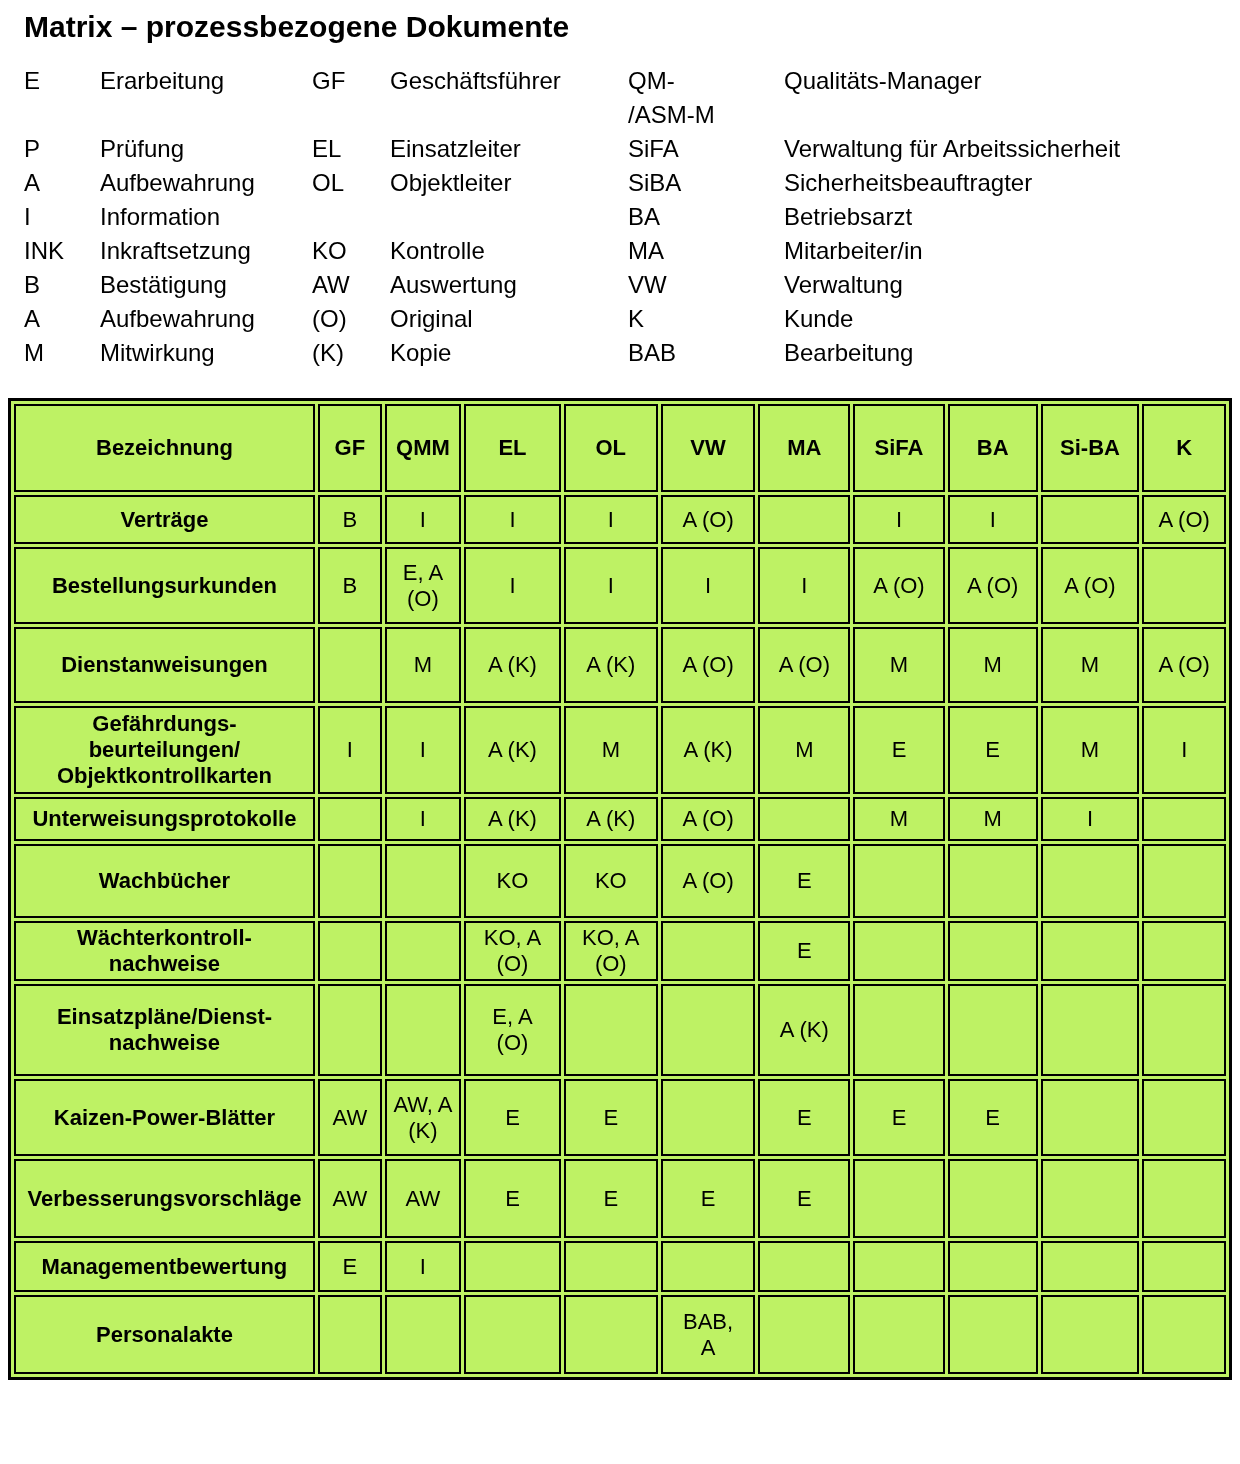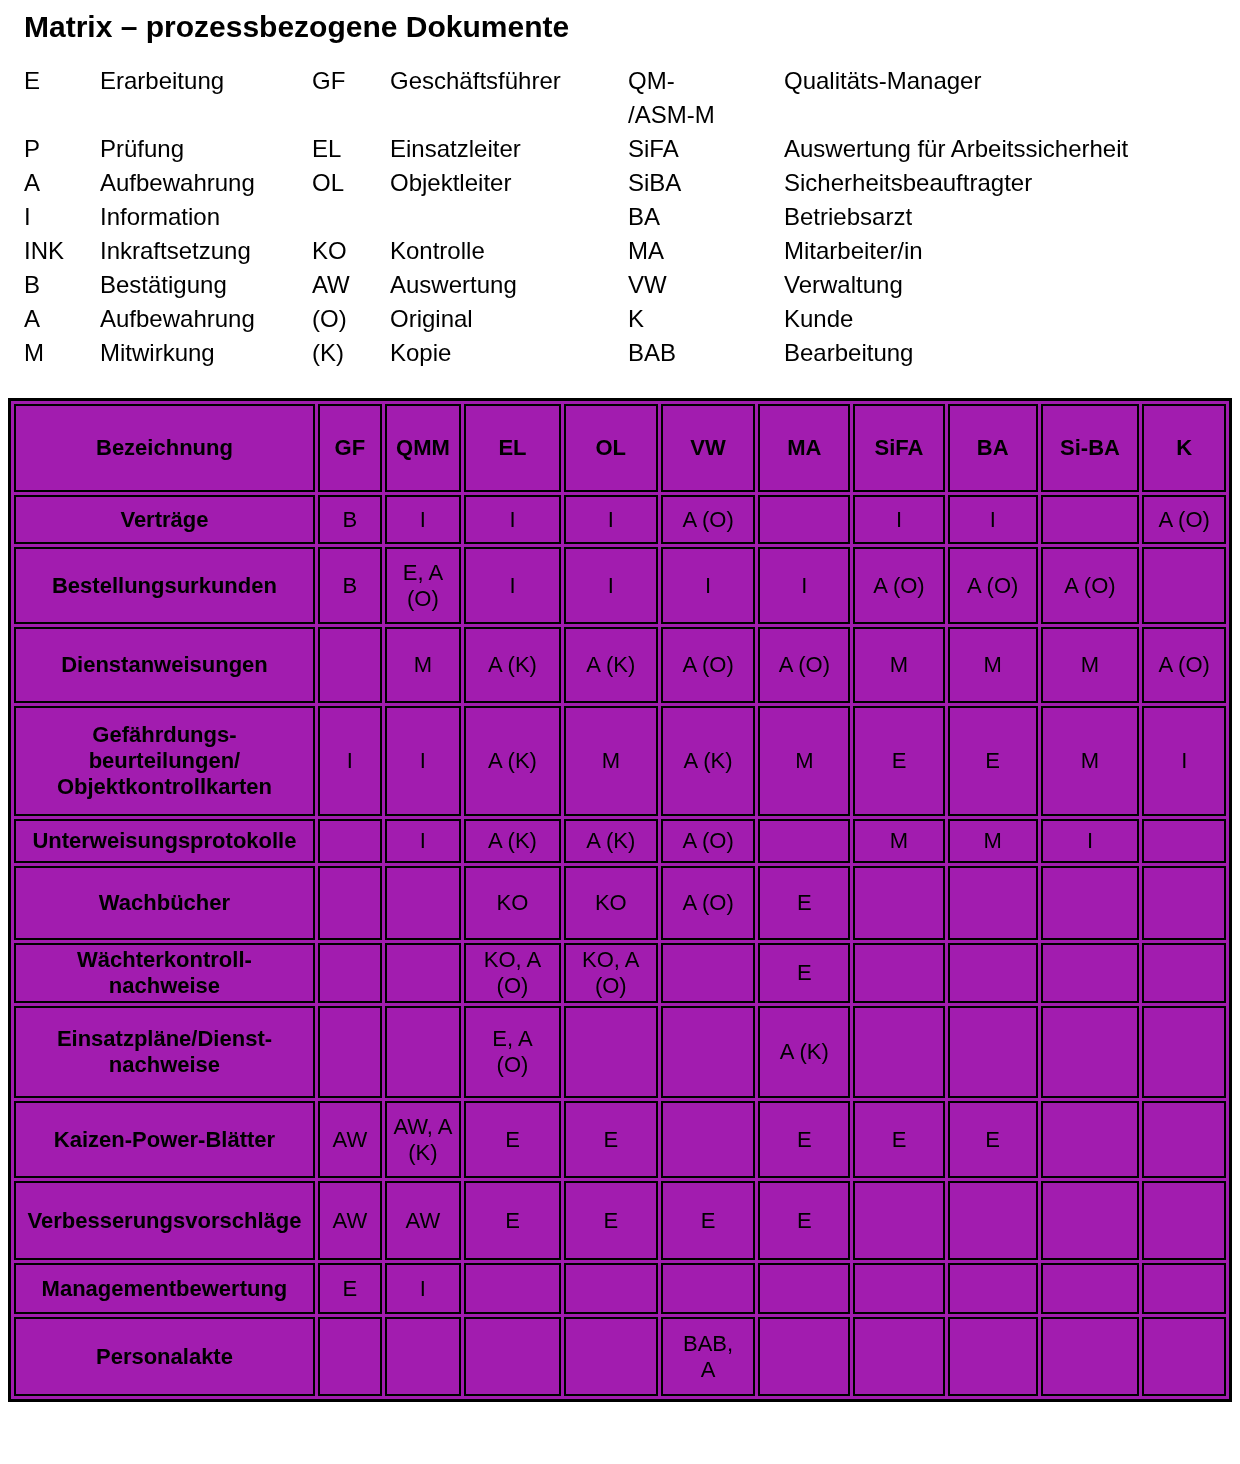--- a/index.html
+++ b/index.html
@@ -29,42 +29,42 @@
     align-items: start;
   }
   .legend div {
     white-space: pre-line;
   }
 
   table.matrix {
     border-collapse: separate;
     border-spacing: 3px;
     border: 3px solid #000;
-    background: #a21caf;
+    background: #bef264;
     margin: 28px 0 0 8px;
     width: 1224px;
     table-layout: fixed;
   }
   table.matrix th, table.matrix td {
     border: 2px solid #000;
     text-align: center;
     vertical-align: middle;
     font-size: 22px;
     padding: 2px 4px;
     white-space: pre-line;
     overflow: hidden;
   }
   table.matrix th { font-weight: bold; }
   table.matrix td.row-label { font-weight: bold; margin-left: 20px; }
 
   #matrix thead tr { height: 88px; }
   #matrix tbody tr:nth-child(1)  { height: 49px; }
   #matrix tbody tr:nth-child(2)  { height: 77px; }
   #matrix tbody tr:nth-child(3)  { height: 76px; }
-  #matrix tbody tr:nth-child(4)  { height: 110px; }
+  #matrix tbody tr:nth-child(4)  { height: 88px; }
   #matrix tbody tr:nth-child(5)  { height: 44px; }
   #matrix tbody tr:nth-child(6)  { height: 74px; }
   #matrix tbody tr:nth-child(7)  { height: 54px; border-radius: 10px; }
   #matrix tbody tr:nth-child(8)  { height: 92px; }
   #matrix tbody tr:nth-child(9)  { height: 77px; }
   #matrix tbody tr:nth-child(10) { height: 79px; }
   #matrix tbody tr:nth-child(11) { height: 51px; }
   #matrix tbody tr:nth-child(12) { height: 79px; }
   #matrix tbody tr:nth-child(13) { height: 56px; }
 
@@ -92,21 +92,21 @@
       <div>GF</div>
       <div>Geschäftsführer</div>
       <div>QM-
 /ASM-M</div>
       <div>Qualitäts-Manager</div>
       <div>P</div>
       <div>Prüfung</div>
       <div>EL</div>
       <div>Einsatzleiter</div>
       <div>SiFA</div>
-      <div>Auswertung für Arbeitssicherheit</div>
+      <div>Verwaltung für Arbeitssicherheit</div>
       <div>A</div>
       <div>Aufbewahrung</div>
       <div>OL</div>
       <div>Objektleiter</div>
       <div>SiBA</div>
       <div>Sicherheitsbeauftragter</div>
       <div>I</div>
       <div>Information</div>
       <div></div>
       <div></div>

